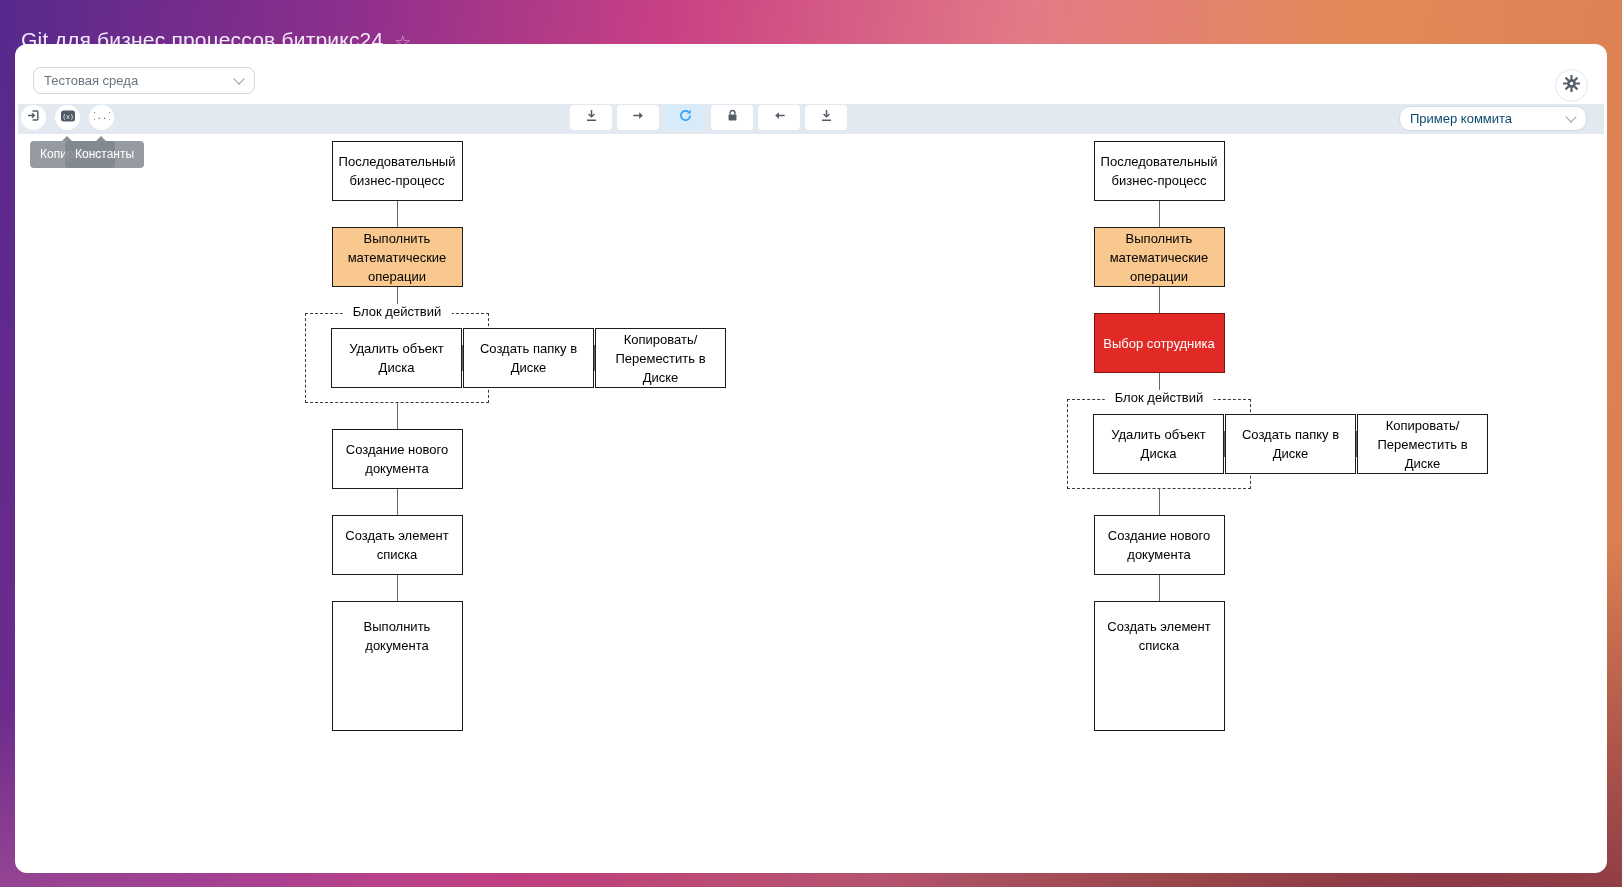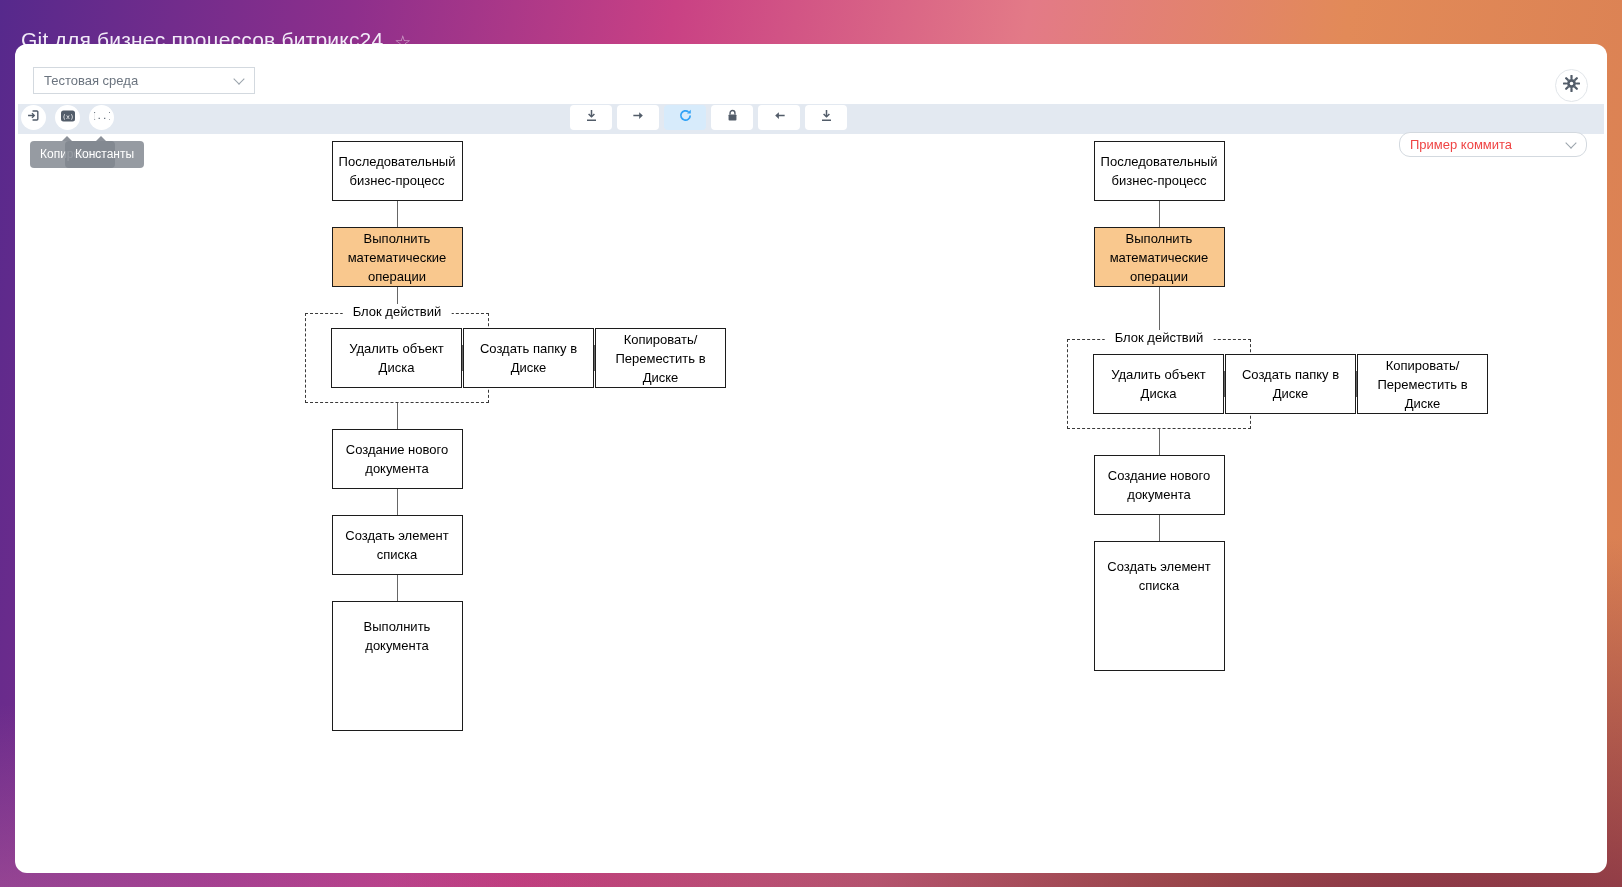--- a/index.html
+++ b/index.html
@@ -8,24 +8,24 @@
     font-family:"Liberation Sans","DejaVu Sans",sans-serif;
     background:
       radial-gradient(120% 95% at 88% 112%, rgba(88,8,62,.78), rgba(88,8,62,0) 55%),
       radial-gradient(95% 75% at -6% 118%, rgba(232,122,162,.6), rgba(232,122,162,0) 52%),
       linear-gradient(100deg,#56298c 0%,#8e2f8c 20%,#c94184 38%,#e37a87 58%,#e28a58 76%,#d97f52 100%);
   }
   .app-header{position:absolute;left:21px;top:6px;color:#f2ebf8;font-size:21px;font-weight:400;letter-spacing:.2px;display:flex;align-items:flex-end;margin-top:22px;}
   .fav-star{margin-left:11px;font-size:19px;color:rgba(255,255,255,.6);cursor:pointer;line-height:1;}
   .card{position:absolute;left:15px;top:44px;width:1592px;height:829px;background:#fff;border-radius:12px;overflow:hidden;}
 
-  .select-box{position:absolute;box-sizing:border-box;background:#fff;border:1px solid #d3d9df;border-radius:0;
+  .select-box{position:absolute;box-sizing:border-box;background:#fff;border:1px solid #d3d9df;border-radius:8px;
     display:flex;align-items:center;color:#6b747f;font-size:13px;padding:0 26px 0 10px;cursor:pointer;}
   #env-select{left:18px;top:23px;width:222px;height:27px;}
-  #commit-select{right:20px;top:62px;width:188px;height:25px;border-radius:11px;color:#ef4444;margin-top:26px;}
+  #commit-select{right:20px;top:62px;width:188px;height:25px;border-radius:11px;color:#0c4a6e;}
   .chev{position:absolute;right:11px;top:50%;width:7px;height:7px;margin-top:-6px;
     border-right:1.6px solid #9aa3ab;border-bottom:1.6px solid #9aa3ab;transform:rotate(45deg);}
 
   #gear-button{position:absolute;right:19px;top:25px;width:31px;height:31px;border-radius:50%;background:#fff;
     border:1px solid #e2e6ea;display:flex;align-items:center;justify-content:center;cursor:pointer;}
 
   .toolbar{position:absolute;left:3px;right:3px;top:60px;height:30px;background:#e3e9f1;}
   #left-buttons{position:absolute;left:6px;top:61px;display:flex;gap:9px;z-index:3;}
   .circle-btn{width:25px;height:25px;border-radius:50%;background:#fff;display:flex;align-items:center;justify-content:center;cursor:pointer;}
   #center-buttons{position:absolute;left:555px;top:61px;display:flex;gap:5px;z-index:3;}
@@ -191,20 +191,23 @@
       </div>
     <div class="flow-col" id="col-right">
         <div class="node">
           <span>Последовательный бизнес-процесс</span>
         </div>
         <div class="conn"></div>
         <div class="node math">
           <span>Выполнить математические операции</span>
         </div>
         <div class="conn"></div>
+        <div class="node error">
+          <span>Выбор сотрудника</span>
+        </div>
         <div class="conn"></div>
         <div class="group">
           <span class="group-label">Блок действий</span>
           <div class="node">
             <span>Удалить объект Диска</span>
           </div>
           <div class="conn"></div>
           <div class="node">
             <span>Создать папку в Диске</span>
           </div>

